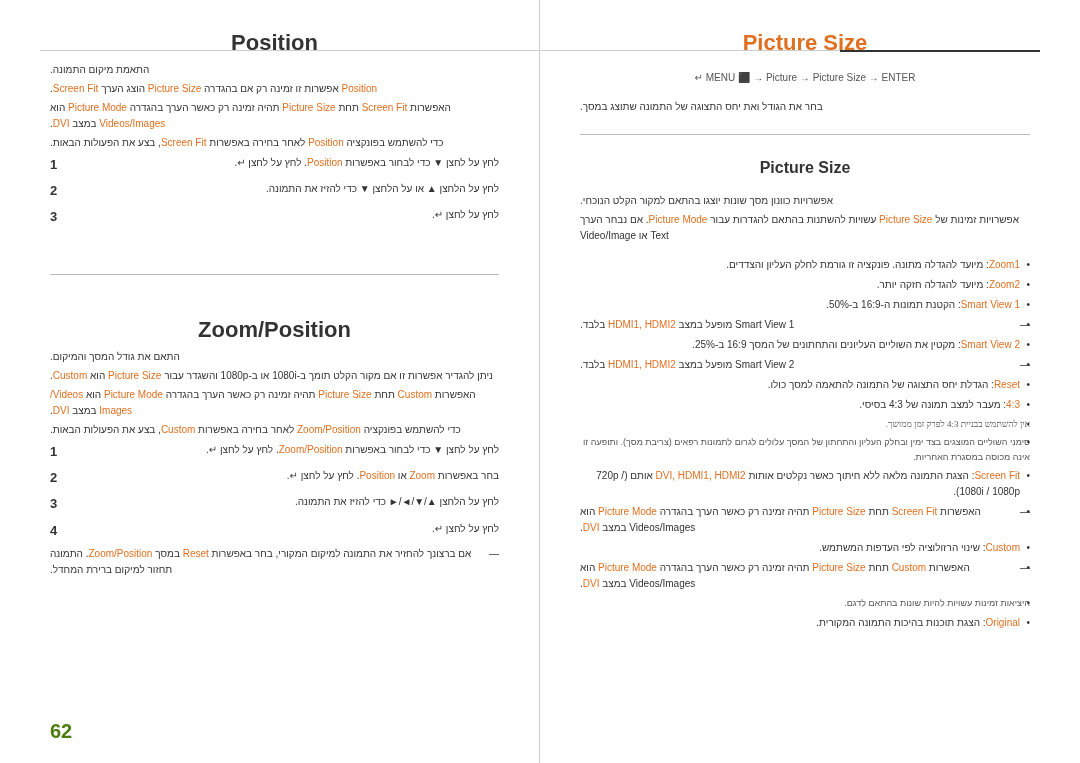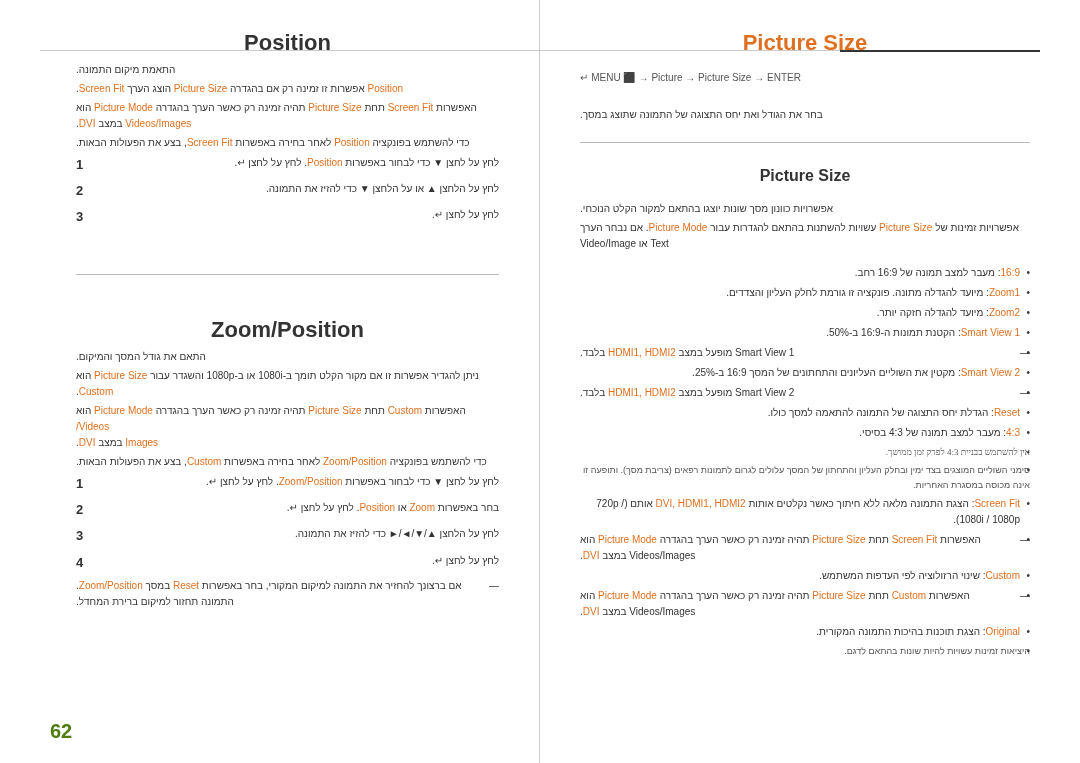--- a/index.html
+++ b/index.html
@@ -15,21 +15,21 @@
       width: 1080px;
       height: 763px;
       display: flex;
       flex-direction: row;
     }
     
     .left-panel {
       width: 540px;
       height: 100%;
       border-right: 1px solid #ccc;
-      padding: 30px 40px 30px 76px;
+      padding: 30px 40px 30px 50px;
       display: flex;
       flex-direction: column;
       gap: 36px;
     }
     
     .right-panel {
       width: 540px;
       height: 100%;
       padding: 30px 50px 30px 40px;
       display: flex;
@@ -123,24 +123,24 @@
       position: relative;
     }
     .bullet-list li::before {
       content: '•';
       position: absolute;
       right: 0;
       color: #333;
     }
     .menu-path {
       direction: rtl;
-      text-align: left;
+      text-align: center;
       font-size: 10px;
       color: #555;
-      margin-bottom: 14px;
+      margin-bottom: 6px;
     }
     .page-num {
       position: absolute;
       bottom: 20px;
       left: 50px;
       font-size: 20px;
       color: #4d7c0f;
       font-weight: bold;
     }
     .dashed-item {
@@ -251,21 +251,20 @@
     <div class="divider-line"></div>
 
     <div class="subsection-title">Picture Size</div>
 
     <div class="section-body">
       <p>אפשרויות כוונון מסך שונות יוצגו בהתאם למקור הקלט הנוכחי.</p>
       <p>אפשרויות זמינות של <span class="orange-text">Picture Size</span> עשויות להשתנות בהתאם להגדרות עבור <span class="orange-text">Picture Mode</span>. אם נבחר הערך Text או Video/Image</p>
     </div>
 
     <ul class="bullet-list">
-      <li><span class="orange-text">16:9</span>: מעבר למצב תמונה של 16:9 רחב.</li>
       <li><span class="orange-text">Zoom1</span>: מיועד להגדלה מתונה. פונקציה זו גורמת לחלק העליון והצדדים.</li>
       <li><span class="orange-text">Zoom2</span>: מיועד להגדלה חזקה יותר.</li>
       <li><span class="orange-text">Smart View 1</span>: הקטנת תמונות ה-16:9 ב-50%.</li>
       <li style="list-style:none;padding-right:0;">
           <div class="dashed-item">Smart View 1 מופעל במצב <span class="orange-text">HDMI1, HDMI2</span> בלבד.</div>
         </li>
       <li><span class="orange-text">Smart View 2</span>: מקטין את השוליים העליונים והתחתונים של המסך 16:9 ב-25%.</li>
       <li style="list-style:none;padding-right:0;">
           <div class="dashed-item">Smart View 2 מופעל במצב <span class="orange-text">HDMI1, HDMI2</span> בלבד.</div>
         </li>
@@ -274,21 +273,21 @@
       <li style="list-style:none;padding-right:0;font-size:9px;color:#555;font-family:Liberation Serif, serif;">אין להשתמש בבניית 4:3 לפרק זמן ממושך.</li>
       <li style="list-style:none;padding-right:0;font-size:9px;color:#555;">סימני השוליים המוצגים בצד ימין ובחלק העליון והתחתון של המסך עלולים לגרום לתמונות רפאים (צריבת מסך). ותופעה זו אינה מכוסה במסגרת האחריות.</li>
       <li><span class="orange-text">Screen Fit</span>: הצגת התמונה מלאה ללא חיתוך כאשר נקלטים אותות <span class="orange-text">DVI, HDMI1, HDMI2</span> אותם (720p / 1080i / 1080p).</li>
       <li style="list-style:none;padding-right:0;">
           <div class="dashed-item">האפשרות <span class="orange-text">Screen Fit</span> תחת <span class="orange-text">Picture Size</span> תהיה זמינה רק כאשר הערך בהגדרה <span class="orange-text">Picture Mode</span> הוא Videos/Images במצב <span class="orange-text">DVI</span>.</div>
         </li>
       <li><span class="orange-text">Custom</span>: שינוי הרזולוציה לפי העדפות המשתמש.</li>
       <li style="list-style:none;padding-right:0;">
           <div class="dashed-item">האפשרות <span class="orange-text">Custom</span> תחת <span class="orange-text">Picture Size</span> תהיה זמינה רק כאשר הערך בהגדרה <span class="orange-text">Picture Mode</span> הוא Videos/Images במצב <span class="orange-text">DVI</span>.</div>
         </li>
+      <li style="list-style:none;padding-right:0;font-size:9px;color:#555;">היציאות זמינות עשויות להיות שונות בהתאם לדגם.</li>
       <li><span class="orange-text">Original</span>: הצגת תוכנות בהיכות התמונה המקורית.</li>
-      <li style="list-style:none;padding-right:0;font-size:9px;color:#555;">היציאות זמינות עשויות להיות שונות בהתאם לדגם.</li>
     </ul>
 
   </div>
 
 </div>
 
 <div class="page-num">62</div>
 
 </body></html>

